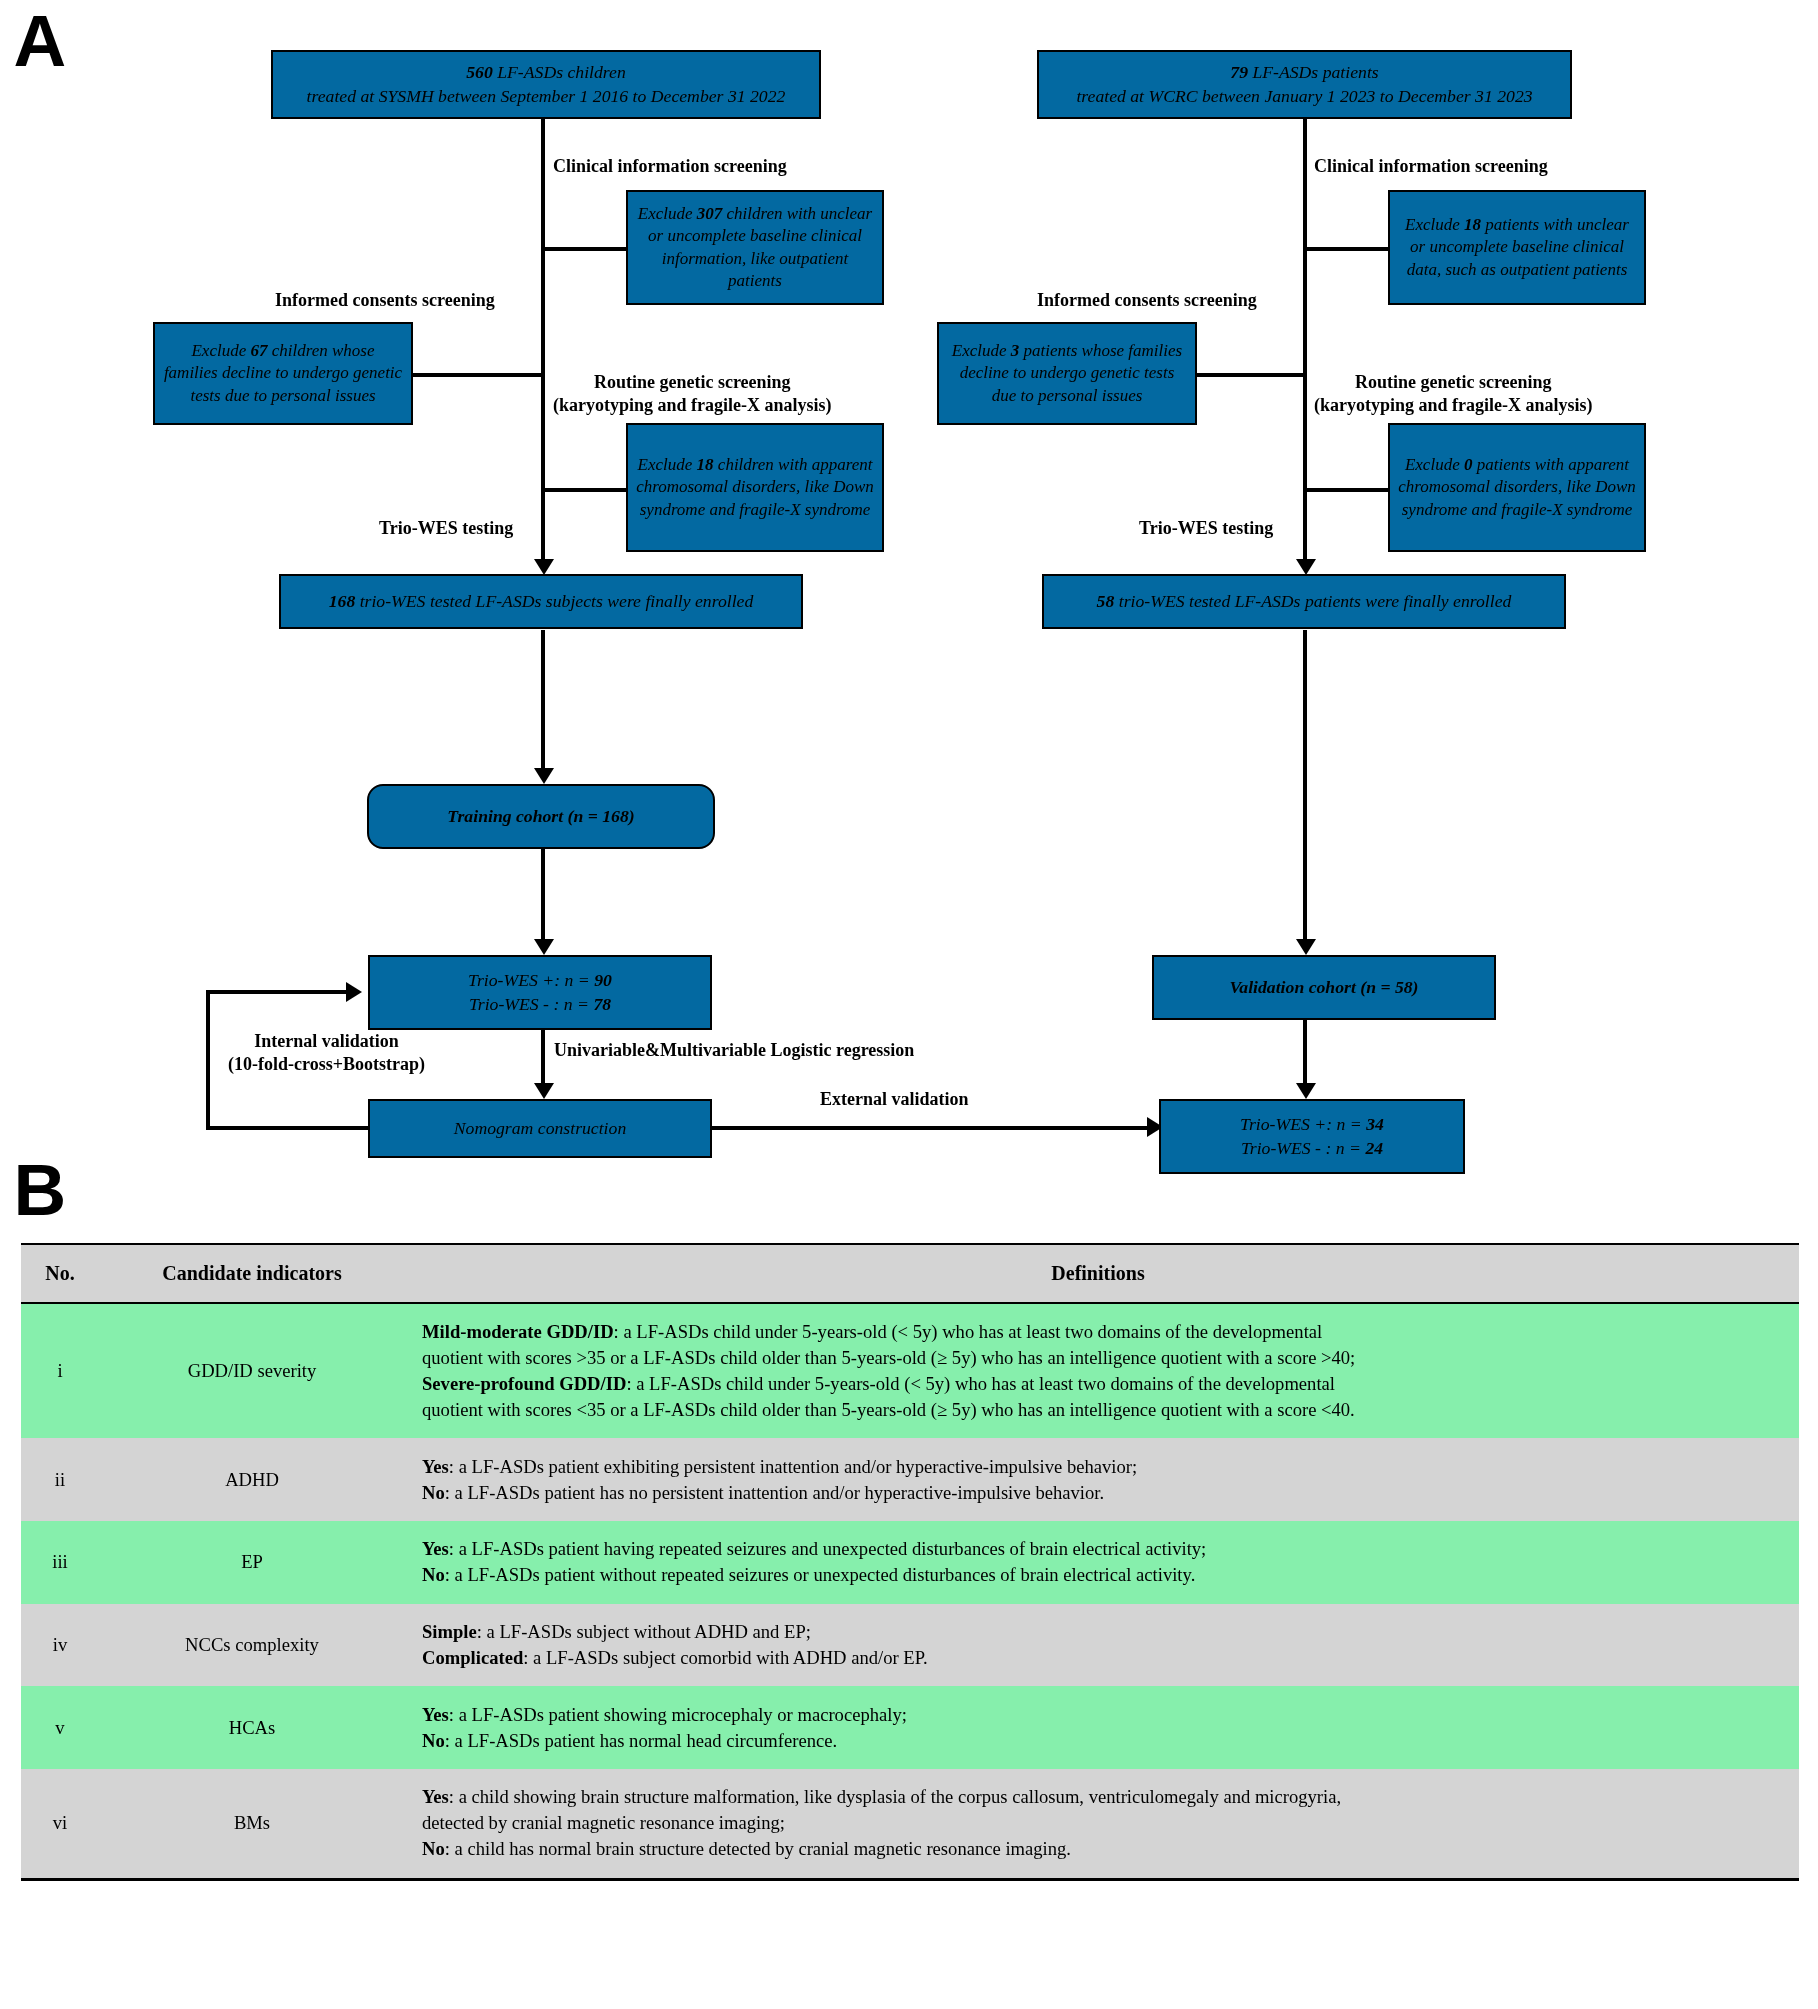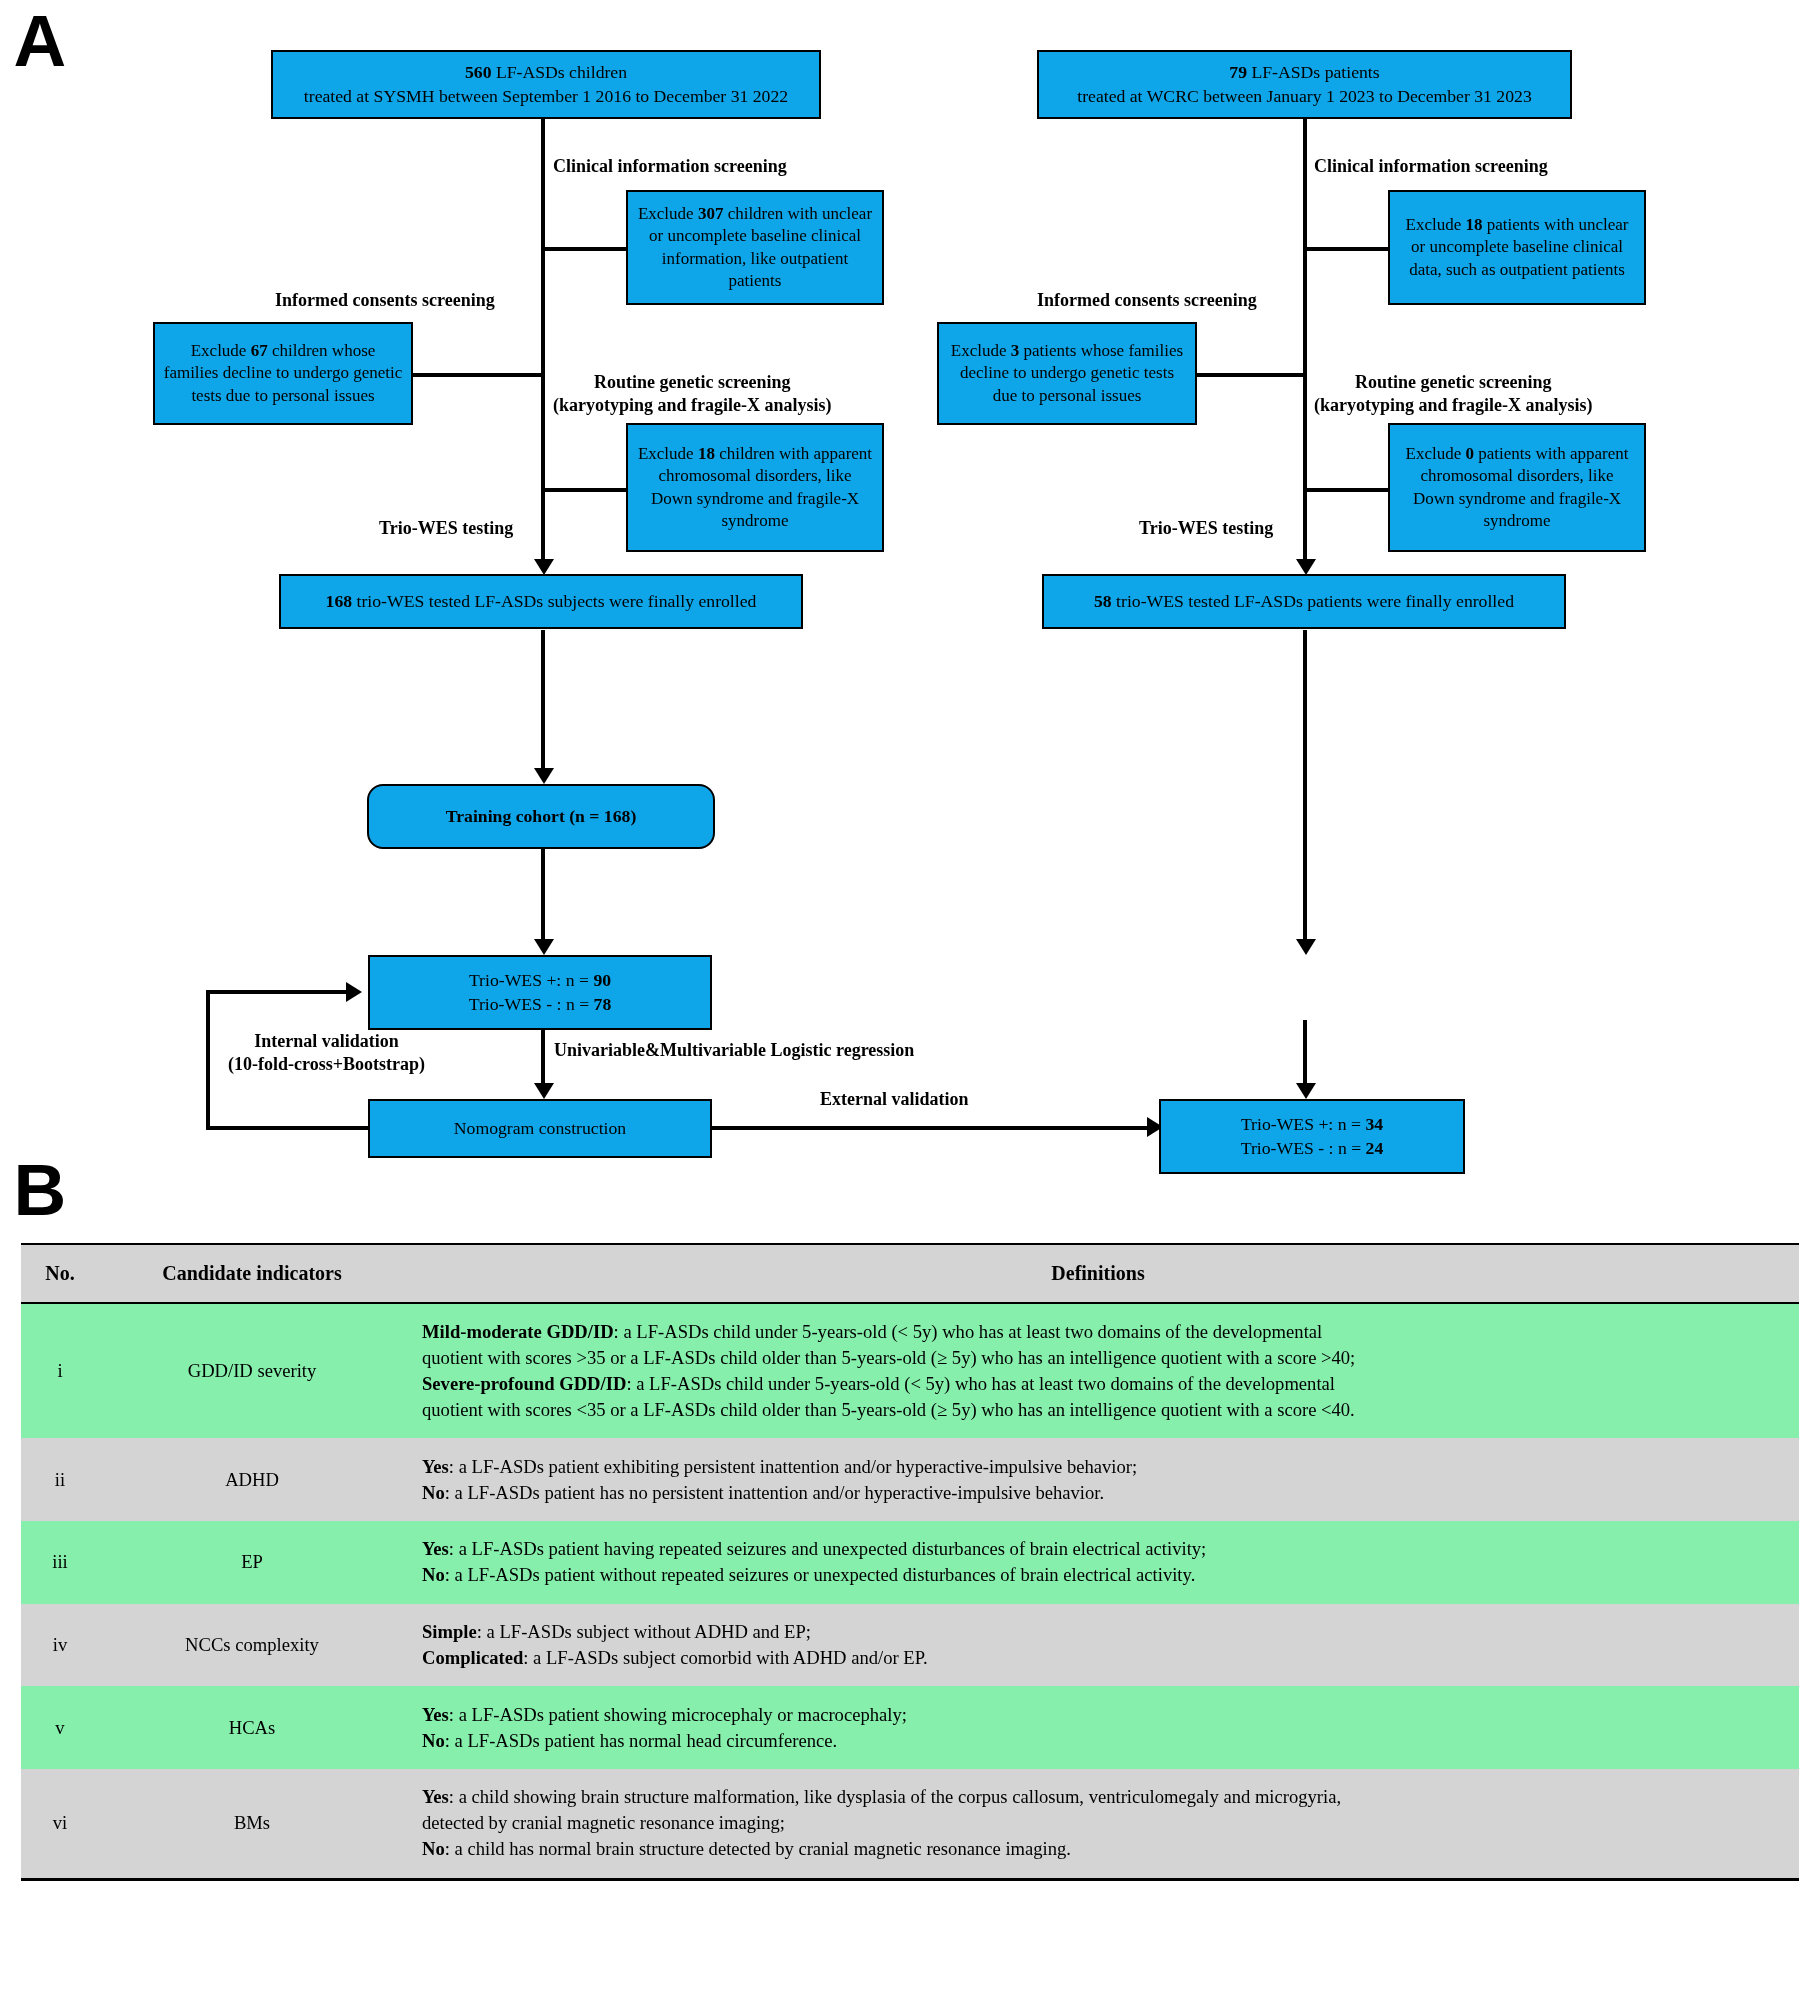--- a/index.html
+++ b/index.html
@@ -31,28 +31,29 @@
   
   #flowchart {
     position: absolute;
     left: 0; top: 0;
     width: 1818px;
     height: 1142px;
   }
   .node {
     position: absolute;
     border: 2.9px solid #000;
-    background: #0ea5e9;
+    background: #0369a1;
     display: flex;
     align-items: center;
     justify-content: flex-start;
     text-align: center;
     font-size: 17.7px;
     line-height: 1.32;
     padding: 3.8px 7.6px;
+    font-style: italic;
   }
   .node.sm { font-size: 17px; line-height: 1.30; }
   .node .b { font-weight: bold; }
   .node-inner { width: 100%; }
 
   .flow-label {
     position: absolute;
     font-weight: bold;
     font-size: 18px;
     line-height: 1.3;
@@ -261,20 +262,25 @@
 
   <div class="node" style="left:1042px; top:574px; width:524px; height:55px;">
     <div class="node-inner">
       <span class="b">58</span><span> trio-WES tested LF-ASDs patients were finally enrolled</span>
     </div>
   </div>
 
   <div class="ln v" style="left:1303px; top:630px; height:314px;"></div>
   <div class="arrow-down" style="left:1296px; top:939px;"></div>
 
+  <div class="node" style="left:1152px; top:955px; width:344px; height:65px;">
+    <div class="node-inner" style="font-weight:bold;">
+      <span>Validation cohort (n = </span><span>58</span><span>)</span>
+    </div>
+  </div>
 
   <div class="ln v" style="left:1303px; top:1020px; height:69px;"></div>
   <div class="arrow-down" style="left:1296px; top:1083px;"></div>
 
   <div class="node" style="left:1159px; top:1099px; width:306px; height:75px;">
     <div class="node-inner">
       <div><span>Trio-WES +: n = </span><span class="b">34</span></div>
       <div><span>Trio-WES - : n = </span><span class="b">24</span></div>
     </div>
   </div>

